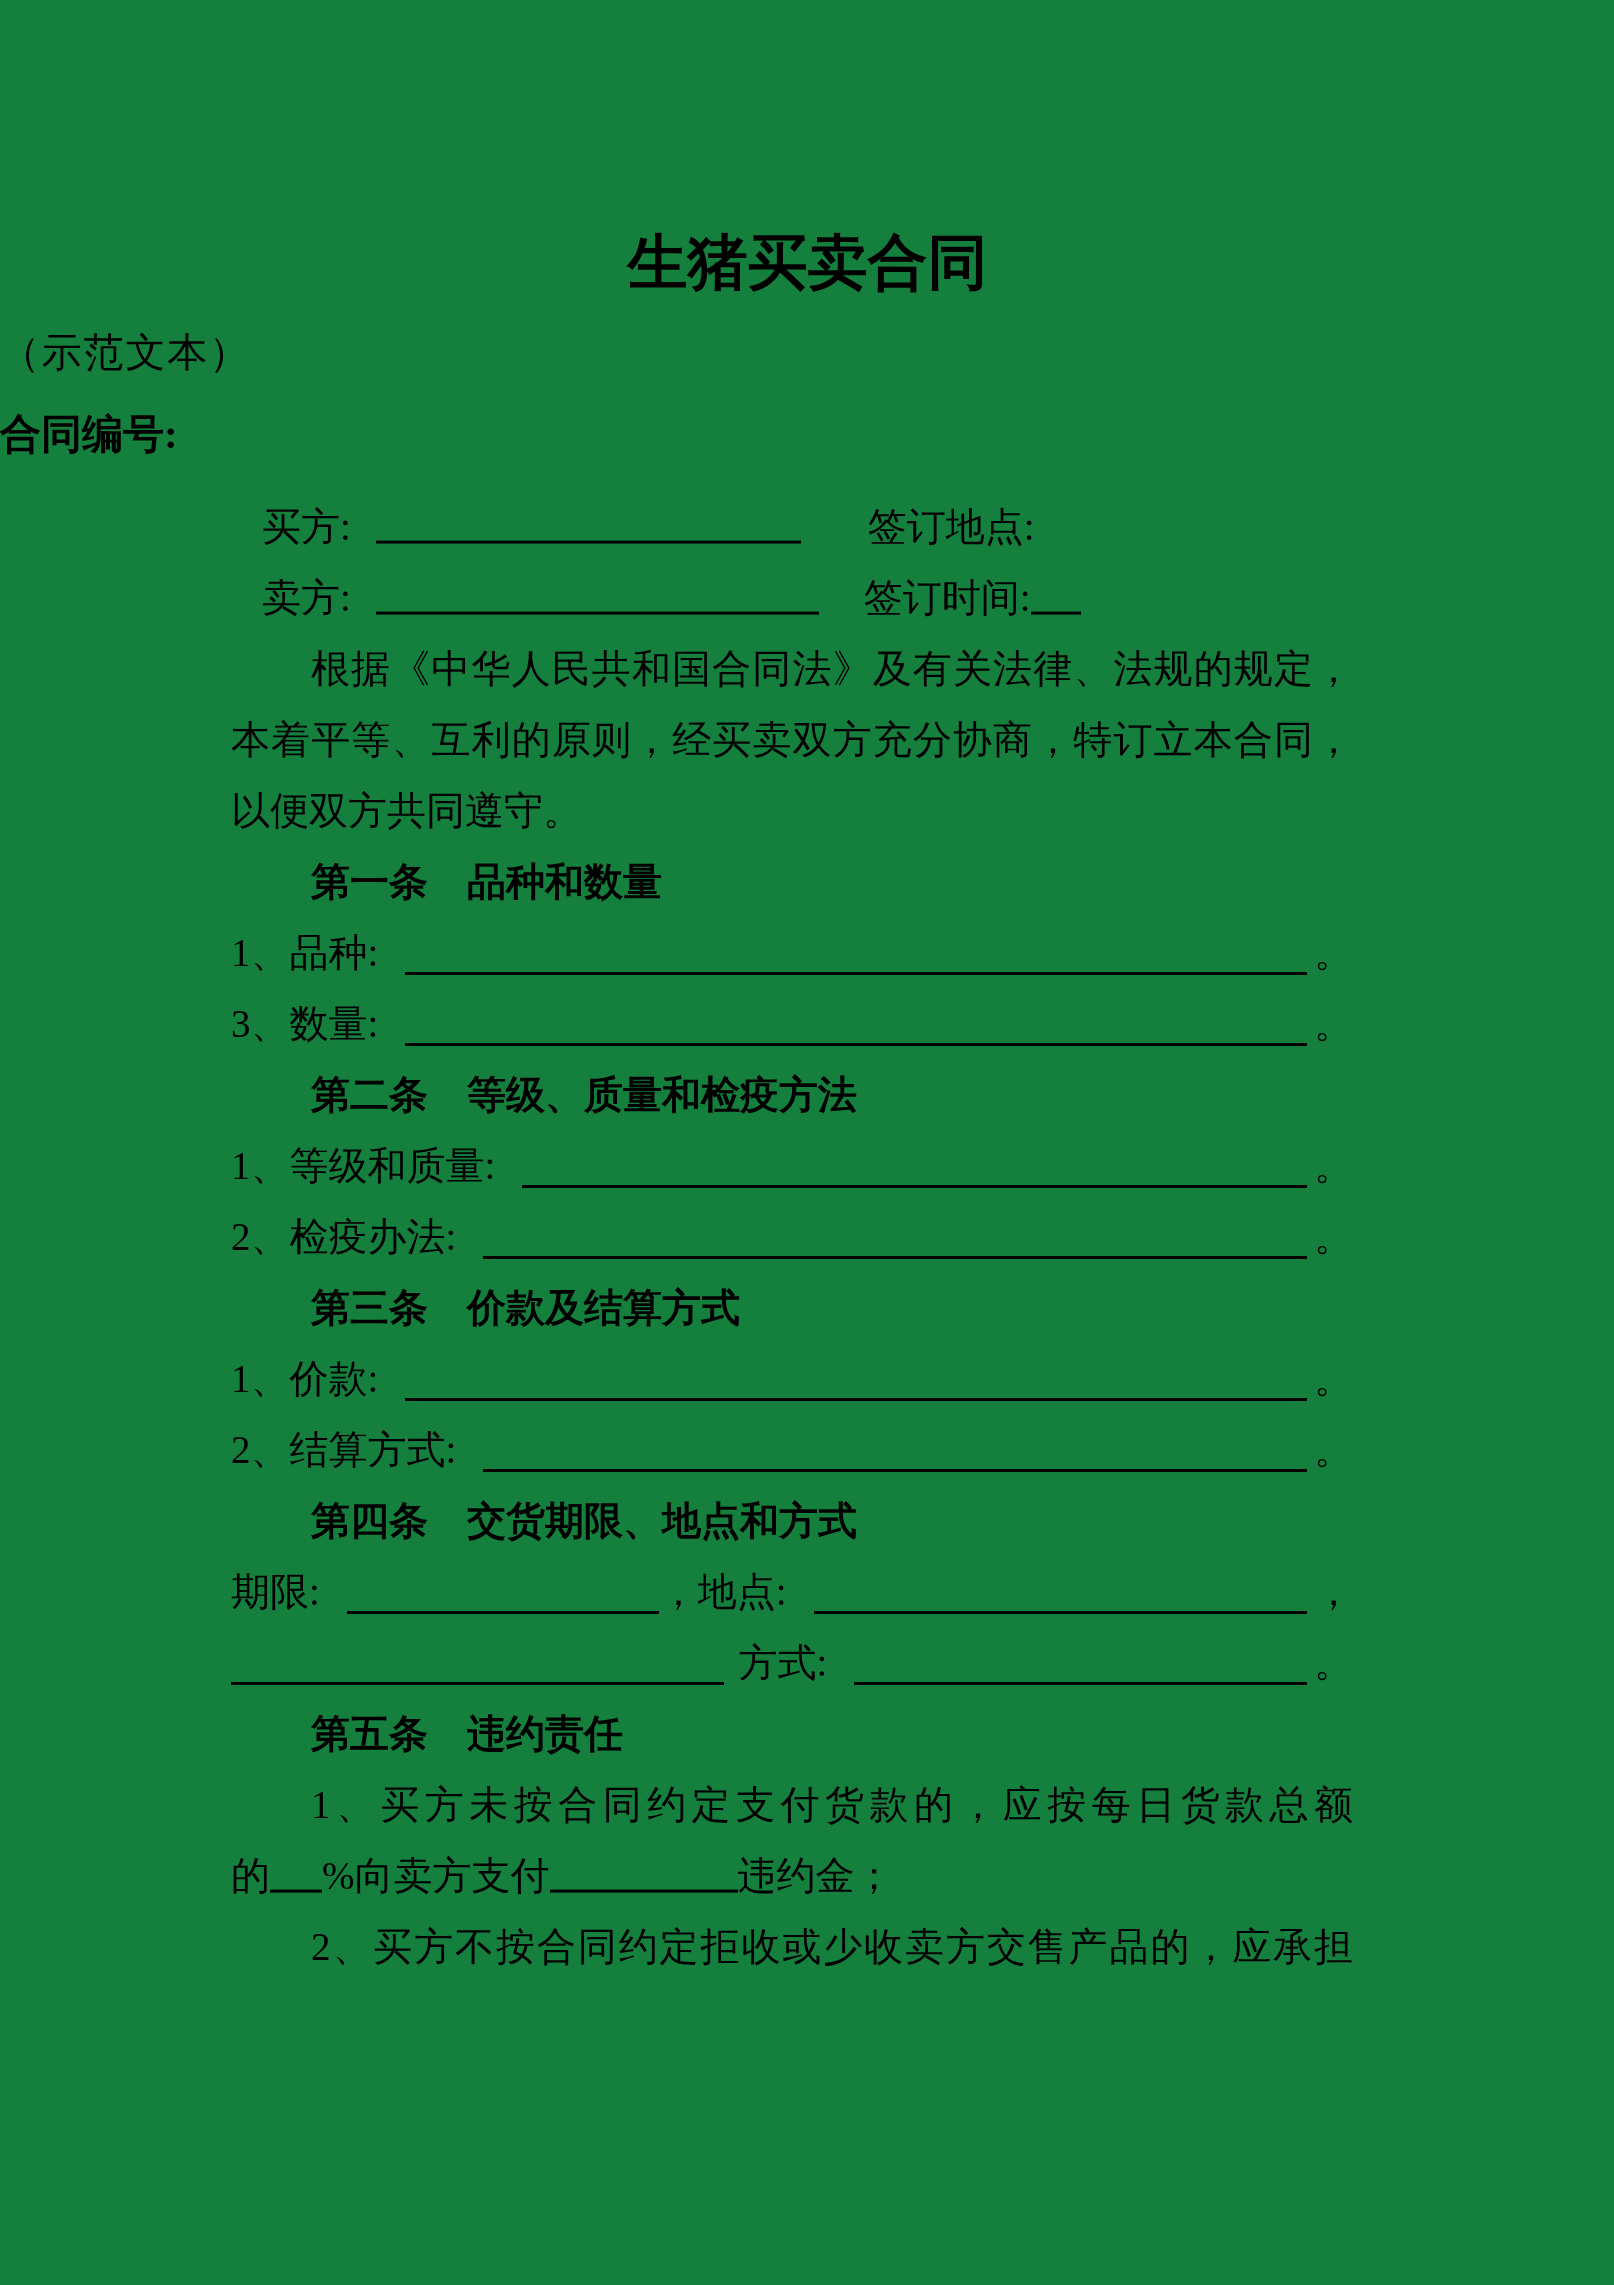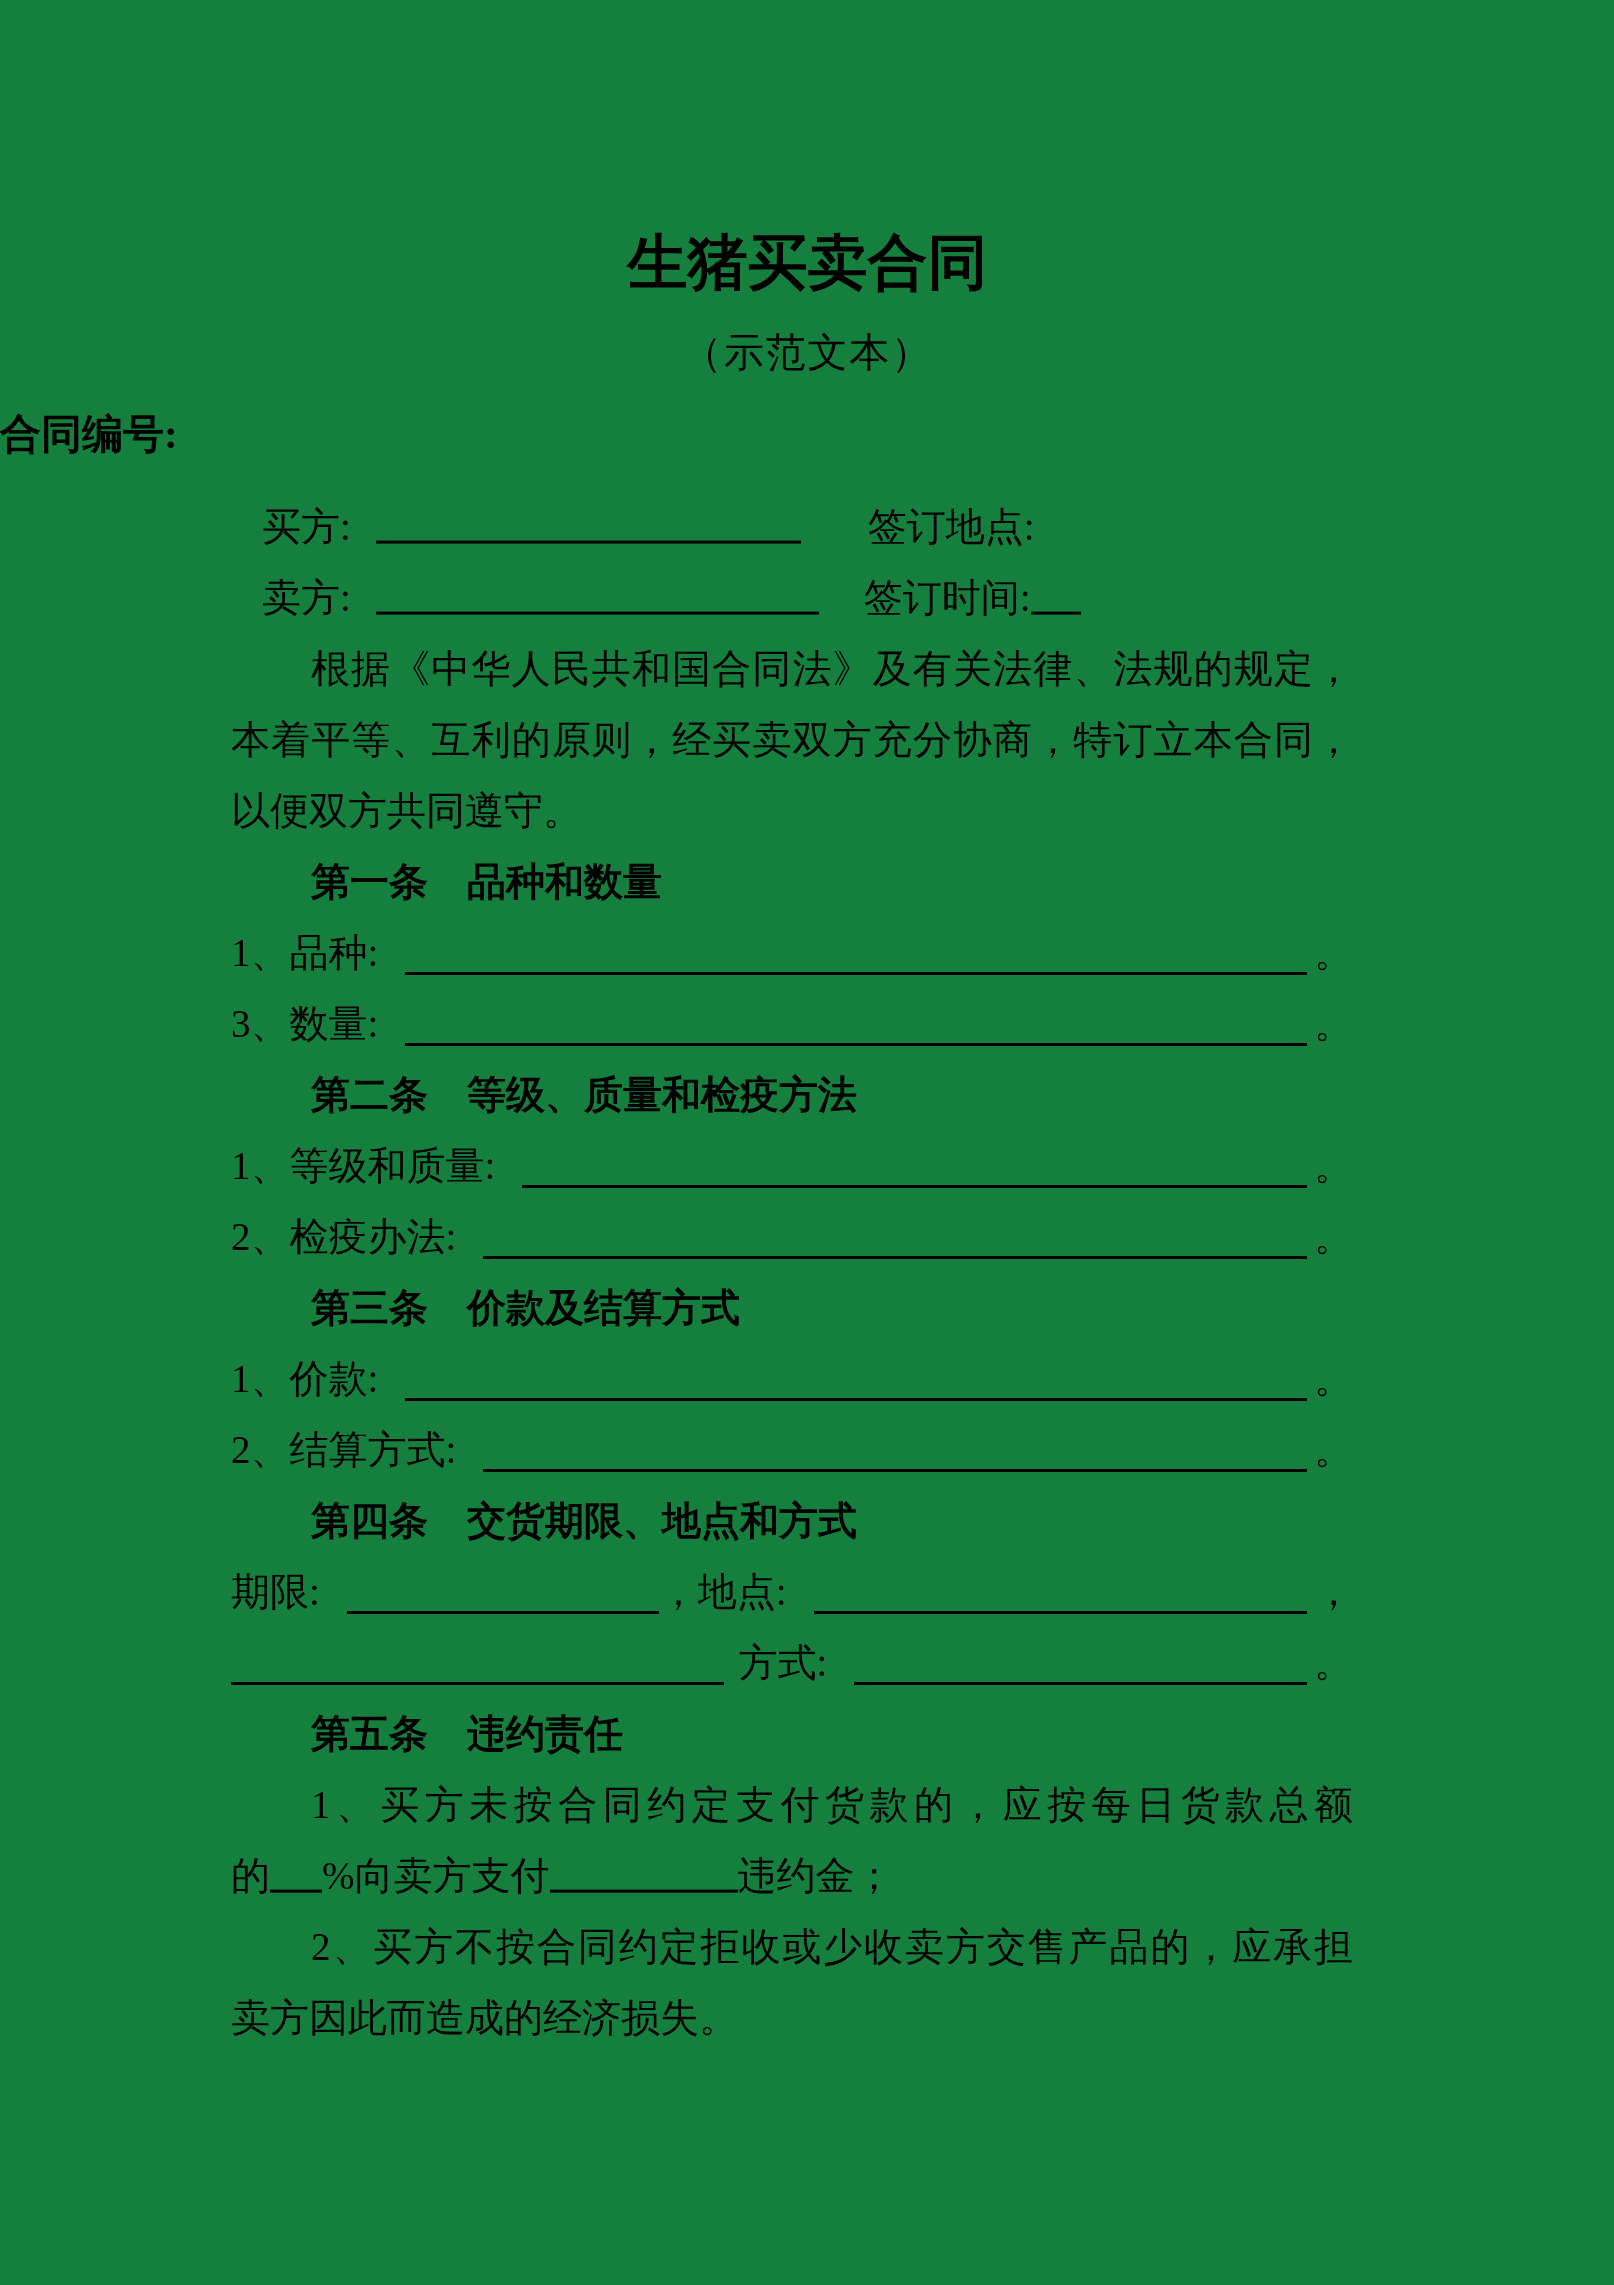--- a/index.html
+++ b/index.html
@@ -15,21 +15,20 @@
   }
   .title {
     margin-top:223px;
     text-align:center;
     font-size:60px;
     font-weight:bold;
     line-height:81px;
   }
   .subtitle {
     margin-top:20px;
-    text-align:center;
     font-size:40px;
     line-height:58px;
     letter-spacing:1.8px;
   }
   .contract-no {
     margin-top:23.5px;
     font-weight:bold;
     font-size:41px;
     line-height:56px;
     white-space:nowrap;
@@ -169,17 +168,16 @@
       <span class="fuline grow ml30 mr8"></span>
       <span class="punct">。</span>
     </div>
 
     <div class="heading">第五条　违约责任</div>
     <div class="para indent">1、买方未按合同约定支付货款的，应按每日货款总额</div>
     <div class="row">
       <span>的</span><span class="uline u58"></span><span>%向卖方支付</span><span class="uline u208"></span><span>违约金；</span>
     </div>
     <div class="para indent">2、买方不按合同约定拒收或少收卖方交售产品的，应承担</div>
-    <div class="para plain">卖方因此而造成的经济损失。</div>
 
   </div>
 </div>
 
 
 </body></html>

